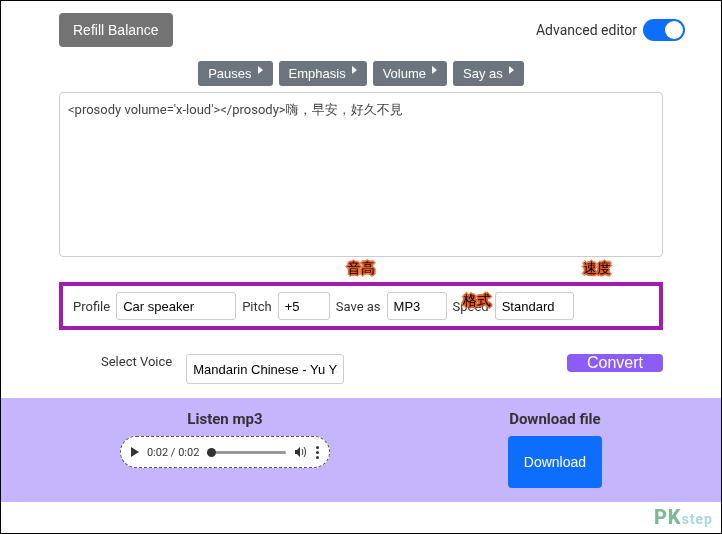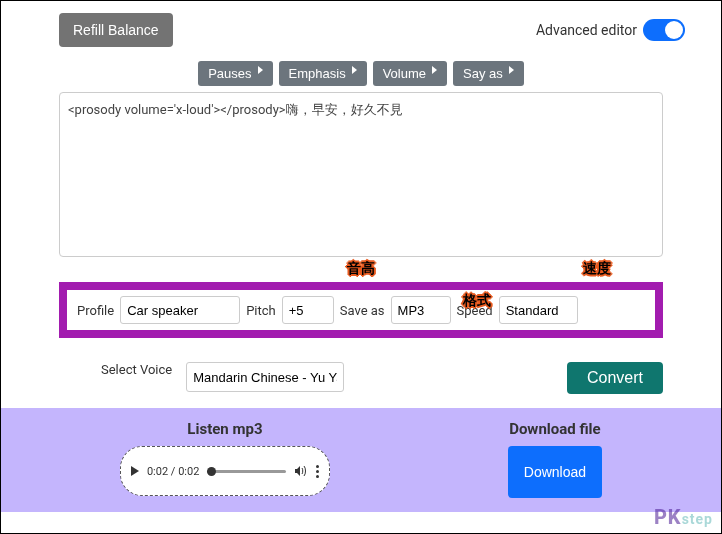--- a/index.html
+++ b/index.html
@@ -90,38 +90,38 @@
     resize: none;
     color: #444;
   }
   .annots {
     position: relative;
     height: 22px;
   }
   .annot {
     position: absolute;
     font-size: 14px;
-    font-weight: 700;
+    font-weight: 400;
     color: #000;
     text-shadow:
       -1px -1px 0 #e85a1f,
        1px -1px 0 #e85a1f,
       -1px  1px 0 #e85a1f,
        1px  1px 0 #e85a1f,
       -2px 0 0 #e85a1f,
        2px 0 0 #e85a1f,
        0 -2px 0 #e85a1f,
        0  2px 0 #e85a1f;
   }
   .a1 { left: 346px; top: 0; }
   .a2 { left: 462px; top: 16px; margin-top: 16px; }
   .a3 { left: 582px; top: 0; }
   .settings-box {
     margin: 0 58px;
-    border: 8px solid #a21caf;
+    border: 4px solid #a21caf;
     padding: 6px 10px;
     display: flex;
     align-items: center;
     gap: 6px;
   }
   .settings-box label {
     font-size: 13px;
     color: #333;
     white-space: nowrap;
   }
@@ -146,25 +146,25 @@
   .voice-row input {
     border: 1px solid #ccc;
     border-radius: 3px;
     height: 30px;
     padding: 0 6px;
     font-size: 13px;
     width: 158px;
   }
   .convert-btn {
     margin-left: auto;
-    background: #0f766e;
+    background: #8b5cf6;
     color: #fff;
     border: none;
     font-size: 16px;
-    padding: 7px 20px;
+    padding: 0 20px;
     border-radius: 4px;
     cursor: pointer;
   }
   .bottom {
     background: #c4b5fd;
     margin: 0;
     padding: 12px 30px 14px;
     display: flex;
     justify-content: space-around;
     align-items: flex-start;
@@ -176,21 +176,21 @@
     font-size: 15px;
     font-weight: 700;
     color: #333;
     margin-bottom: 8px;
   }
   .audio-mock {
     background: #fff;
     border: 1px dashed #555;
     border-radius: 22px;
     width: 210px;
-    height: 50px;
+    height: 32px;
     display: flex;
     align-items: center;
     padding: 0 10px;
     gap: 8px;
     font-size: 11px;
     color: #333;
   }
   .play-tri {
     width: 0; height: 0;
     border-top: 5px solid transparent;
@@ -230,21 +230,21 @@
     cursor: pointer;
   }
   .watermark {
     position: absolute;
     right: 8px;
     bottom: 4px;
     font-weight: 800;
     font-size: 20px;
     letter-spacing: 1px;
   }
-  .watermark .pk { color: #4c1d95; opacity: .55; margin-left: 18px; }
+  .watermark .pk { color: #15803d; opacity: .55; margin-left: 18px; }
   .watermark .rest { color: #4aa; opacity: .45; font-size: 14px; font-weight:700; }
 </style>
 </head>
 <body>
 
 <div class="top-bar">
   <button class="refill-btn">Refill Balance</button>
   <div class="adv-editor">
     <span>Advanced editor</span>
     <div class="toggle"></div>

